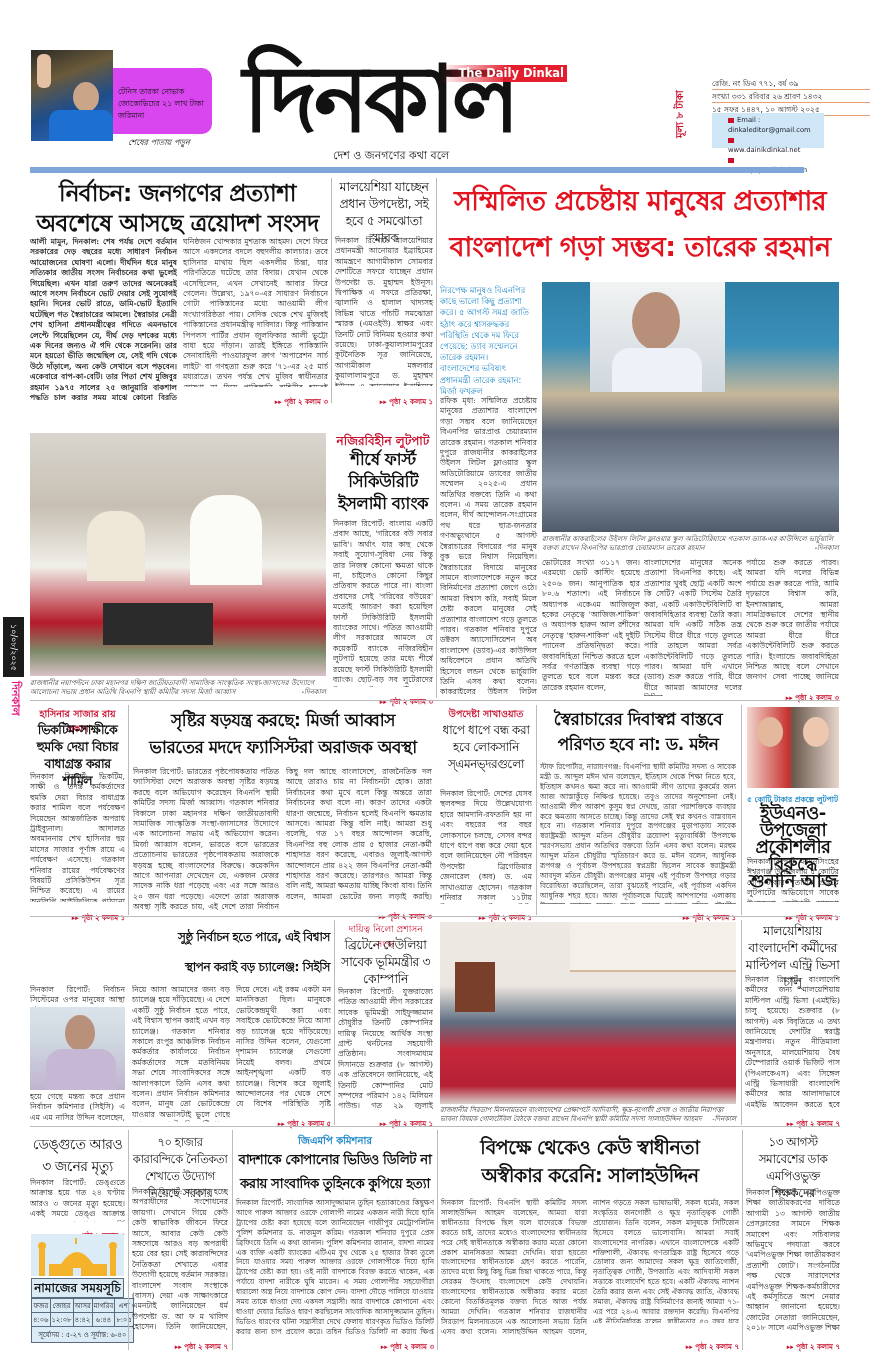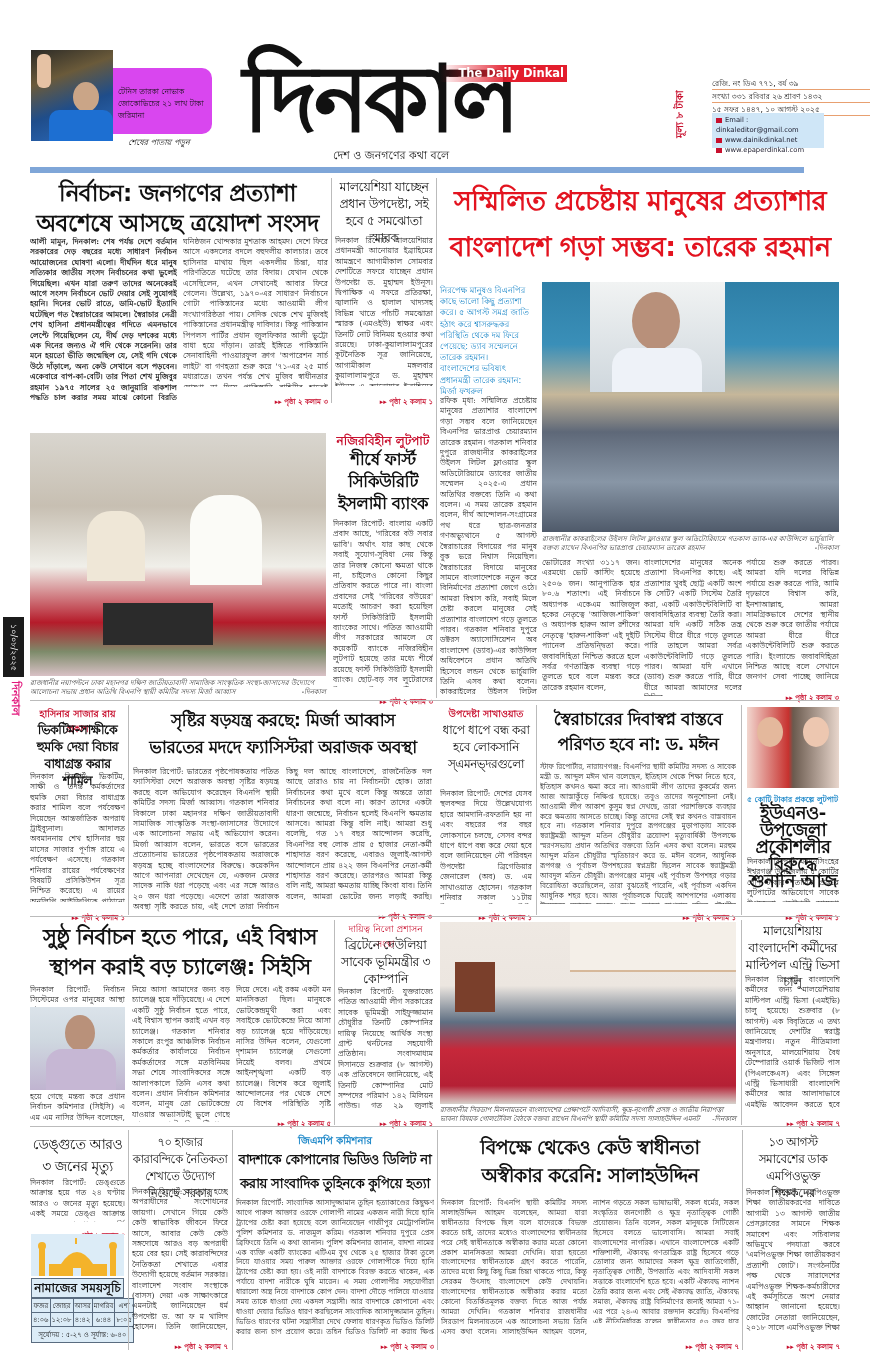--- a/index.html
+++ b/index.html
@@ -19,21 +19,21 @@
   .mh-teaser-photo .hand { position:absolute; left:6px; top:4px; width:14px; height:34px; background:#e6c2a4; border-radius:6px; }
   .mh-teaser-photo .head { position:absolute; left:42px; top:32px; width:26px; height:30px; background:#caa587; border-radius:50%; }
   .mh-teaser-photo .shirt { position:absolute; left:18px; top:60px; width:64px; height:32px; background:#1d6fd2; border-radius:10px 10px 0 0; }
   .mh-teaser-box { left: 113px; top: 68px; width: 99px; height: 66px; background: #d946ef; border-radius: 0 10px 10px 0; padding: 18px 3px 0 5px; font-size: 7.6px; line-height: 12px; }
   .mh-teaser-more { left: 128px; top: 136px; font-size: 8px; font-style: italic; font-family: "DejaVu Serif", serif; }
   .logo { left: 243px; top: 50px; width: 320px; height: 100px; font-size: 92px; line-height: 100px; font-weight: bold; font-family: "DejaVu Sans", sans-serif; letter-spacing: -4px; color: #111; }
   .logo-en { left: 440px; top: 65px; width: 127px; height: 17px; background: linear-gradient(90deg, rgba(230,30,50,0) 0%, #e31e2d 55%); color: #fff; font-weight: bold; font-size: 11.5px; text-align: right; padding-right: 3px; line-height: 17px; }
   .slogan { left: 333px; top: 147px; font-size: 11px; color: #111; font-family: "DejaVu Serif", serif; }
   .price { left: 672px; top: 82px; width: 14px; height: 65px; writing-mode: vertical-rl; transform: rotate(180deg); color: #c8102e; font-weight: bold; font-size: 10px; text-align: center; }
   .reg-line { left: 712px; width: 192px; font-size: 7.5px; line-height: 11px; border-bottom: 1px solid #e8a070; height: 13px; padding-top: 1px; }
-  .contact-box { left: 712px; top: 113px; width: 112px; height: 35px; background: #cfe6f7; padding: 2px 4px; font-size: 6.8px; line-height: 10px; color: #223; }
+  .contact-box { left: 712px; top: 113px; width: 112px; height: 35px; background: #cfe6f7; padding: 2px 16px; font-size: 6.8px; line-height: 10px; color: #223; }
   .contact-box .sq { display:inline-block; width:6px; height:5px; background:#c8102e; margin-right:3px; vertical-align: middle; }
   .top-rule { left: 30px; top: 167px; width: 774px; height: 6px; background: #7fa6d8; }
 
   .side-date { left: 3px; top: 617px; width: 21px; height: 60px; background: #1b1b1b; color: #fff; writing-mode: vertical-rl; font-size: 8px; text-align: center; line-height: 21px; }
   .side-logo { left: 3px; top: 681px; width: 21px; height: 28px; color: #e2197d; font-weight: bold; font-size: 11px; writing-mode: vertical-rl; text-align: center; }
   .vrule { background: #bbb; width: 1px; }
   .hrule { background: #bbb; height: 1px; }
 
   .mosque { background: #dcecf7; }
   .prayer-table { border-collapse: collapse; width: 100%; background: #dcecf7; }
@@ -156,21 +156,21 @@
   <div style="position:absolute; left:10px; top:10px; width:26px; height:30px; background:#e4b89c; border-radius:50%;"></div>
   <div style="position:absolute; left:56px; top:10px; width:26px; height:30px; background:#edc7b0; border-radius:50%;"></div>
 </div>
 <div class="abs" style="left:747px; top:793px; width:92px; color:#1a86c8; font-size:7.6px; font-weight:bold;">৫ কোটি টাকার প্রকল্পে লুটপাট</div>
 <div class="abs hl" style="left:747px; top:804px; width:92px; font-size:18px; line-height:17px; font-weight:bold;">ইউএনও-উপজেলা প্রকৌশলীর বিরুদ্ধে শুনানি আজ</div>
 <div class="abs body-text" style="left:747px; top:857px; width:92px; height:45px; overflow:hidden;">দিনকাল রিপোর্ট: ময়মনসিংহের ঈশ্বরগঞ্জ উপজেলায় ৫ কোটির বেশি টাকার শতাধিক প্রকল্পে লুটপাটের অভিযোগে সাবেক উপজেলা প্রকৌশলী আয়েশা আখতার ও</div>
 <div class="abs jump-wrap" style="left:747px; top:904px; width:92px;"><span class="jump">▸▸ </span><span class="jump">পৃষ্ঠা ২ কলাম ১</span></div>
 
 <div class="abs hrule" style="left:30px; top:916px; width:810px;"></div>
 
-<div class="abs hl" style="left:30px; top:922px; width:300px; font-size:21px; line-height:30px;">
+<div class="abs hl" style="left:30px; top:922px; width:300px; font-size:12px; line-height:30px;text-align:right;">
   <div>সুষ্ঠু নির্বাচন হতে পারে, এই বিশ্বাস</div>
   <div>স্থাপন করাই বড় চ্যালেঞ্জ: সিইসি</div>
 </div>
 <div class="abs body-text" style="left:30px; top:985px; width:95px; height:22px; overflow:hidden;">দিনকাল রিপোর্ট: নির্বাচন সিস্টেমের ওপর মানুষের আস্থা নষ্ট</div>
 <div class="abs photo" style="left:30px; top:1007px; width:95px; height:83px; background:linear-gradient(180deg,#dbe3ea 0%,#cfd8e0 40%,#c0b4d0 100%);">
   <div style="position:absolute; left:35px; top:8px; width:30px; height:36px; background:#b9917a; border-radius:50%;"></div>
   <div style="position:absolute; left:16px; top:42px; width:70px; height:41px; background:#c6b7d4; border-radius:16px 16px 0 0;"></div>
 </div>
 <div class="abs body-text" style="left:30px; top:1092px; width:95px; height:30px; overflow:hidden;">হয়ে গেছে মন্তব্য করে প্রধান নির্বাচন কমিশনার (সিইসি) এ এম এম নাসির উদ্দিন বলেছেন, এখন মানুষের আস্থা ফিরিয়ে কেন্দ্রে</div>
 <div class="abs body-text" style="left:132px; top:985px; width:98px; height:137px; overflow:hidden;">নিয়ে আসা আমাদের জন্য বড় চ্যালেঞ্জ হয়ে দাঁড়িয়েছে। এ দেশে একটি সুষ্ঠু নির্বাচন হতে পারে, এই বিশ্বাস স্থাপন করাই এখন বড় চ্যালেঞ্জ। গতকাল শনিবার সকালে রংপুর আঞ্চলিক নির্বাচন কর্মকর্তার কার্যালয়ে নির্বাচন কর্মকর্তাদের সঙ্গে মতবিনিময় সভা শেষে সাংবাদিকদের সঙ্গে আলাপকালে তিনি এসব কথা বলেন। প্রধান নির্বাচন কমিশনার বলেন, মানুষ তো ভোটকেন্দ্রে যাওয়ার অভ্যাসটাই ভুলে গেছে আসলে। ভোটের দিন ছুটি থাকে, আমি ঘুমাই। কারণ আমি না গেলেও তো ভোটটা কেউ না কেউ</div>
@@ -181,21 +181,21 @@
 
 <div class="abs" style="left:338px; top:922px; width:95px; color:#c8102e; font-weight:normal; font-size:9px; text-align:center;">দায়িত্ব নিলো প্রশাসন সংস্থা</div>
 <div class="abs hl" style="left:338px; top:936px; width:95px; font-size:12.5px; line-height:17px; font-weight:normal;">ব্রিটেনে দেউলিয়া সাবেক ভূমিমন্ত্রীর ৩ কোম্পানি</div>
 <div class="abs body-text" style="left:338px; top:987px; width:95px; height:122px; overflow:hidden;">দিনকাল রিপোর্ট: যুক্তরাজ্যে পতিত আওয়ামী লীগ সরকারের সাবেক ভূমিমন্ত্রী সাইফুজ্জামান চৌধুরীর তিনটি কোম্পানির দায়িত্ব নিয়েছে আর্থিক সংস্থা গ্রান্ট থর্নটনের সহযোগী প্রতিষ্ঠান। সংবাদমাধ্যম দিসানডে শুক্রবার (৮ আগস্ট) এক প্রতিবেদনে জানিয়েছে, এই তিনটি কোম্পানির মোট সম্পদের পরিমাণ ১৪২ মিলিয়ন পাউন্ড। গত ২৯ জুলাই এগুলোর দায়িত্ব নেয় প্রশাসন সংস্থা। সাধারণত কোনো কোম্পানি ঋণ পরিশোধ বা কার্যক্রম চালাতে ব্যর্থ হলে সেগুলো দেউলিয়ার পথে চলে যায়।</div>
 <div class="abs jump-wrap" style="left:338px; top:1110px; width:95px;"><span class="jump">▸▸ </span><span class="jump">পৃষ্ঠা ২ কলাম ১</span></div>
 
 <div class="abs photo" style="left:440px; top:922px; width:296px; height:182px; background:linear-gradient(180deg,#efe9e3 0%,#ece6e0 35%,#5f6f82 55%,#c6283a 70%,#b52035 90%,#d7d2cc 100%);">
   <div style="position:absolute; left:130px; top:0; width:166px; height:50px; background:#f4efe8; border-bottom:2px solid #d6b89a;"></div>
   <div style="position:absolute; left:15px; top:40px; width:40px; height:50px; background:#7a3f2b;"></div>
 </div>
-<div class="abs caption" style="left:440px; top:1106px; width:296px; font-size:6.8px; line-height:8.6px;"><span>রাজধানীর সিরডাপ মিলনায়তনে বাংলাদেশের প্রেক্ষাপটে আদিবাসী, ক্ষুদ্র-নৃগোষ্ঠী প্রসঙ্গ ও জাতীয় নিরাপত্তা ভাবনা বিষয়ক গোলটেবিল বৈঠকে বক্তব্য রাখেন বিএনপি স্থায়ী কমিটির সদস্য সালাহউদ্দিন এমনট</span> <span style="float:right;">-দিনকাল</span></div>
+<div class="abs caption" style="left:440px; top:1106px; width:296px; font-size:6.8px; line-height:8.6px;"><span>রাজধানীর সিরডাপ মিলনায়তনে বাংলাদেশের প্রেক্ষাপটে আদিবাসী, ক্ষুদ্র-নৃগোষ্ঠী প্রসঙ্গ ও জাতীয় নিরাপত্তা ভাবনা বিষয়ক গোলটেবিল বৈঠকে বক্তব্য রাখেন বিএনপি স্থায়ী কমিটির সদস্য সালাহউদ্দিন আহমদ</span> <span style="float:right;">-দিনকাল</span></div>
 
 <div class="abs vrule" style="left:741px; top:920px; height:205px;"></div>
 
 <div class="abs hl" style="left:745px; top:922px; width:95px; font-size:12.5px; line-height:17px; font-weight:normal;">মালয়েশিয়ায় বাংলাদেশি কর্মীদের মাল্টিপল এন্ট্রি ভিসা চালু</div>
 <div class="abs body-text" style="left:745px; top:975px; width:95px; height:133px; overflow:hidden;">দিনকাল রিপোর্ট: বাংলাদেশি কর্মীদের জন্য মালয়েশিয়ায় মাল্টিপল এন্ট্রি ভিসা (এমইভি) চালু হয়েছে। শুক্রবার (৮ আগস্ট) এক বিবৃতিতে এ তথ্য জানিয়েছে দেশটির স্বরাষ্ট্র মন্ত্রণালয়। নতুন নীতিমালা অনুসারে, মালয়েশিয়ায় বৈধ টেম্পোরারি ওয়ার্ক ভিজিট পাস (পিএলকেএস) এবং সিঙ্গেল এন্ট্রি ভিসাধারী বাংলাদেশি কর্মীদের আর আলাদাভাবে এমইভি আবেদন করতে হবে না। পিএলকেএস নবায়নকালে ইমিগ্রেশন বিভাগ স্বয়ংক্রিয়ভাবে এই ভিসা ইস্যু করবে। স্বরাষ্ট্র মন্ত্রণালয় জানায়, এই পদক্ষেপ অভিবাসী</div>
 <div class="abs jump-wrap" style="left:745px; top:1110px; width:95px;"><span class="jump">▸▸ </span><span class="jump">পৃষ্ঠা ২ কলাম ৭</span></div>
 
 <div class="abs hrule" style="left:30px; top:1126px; width:810px;"></div>
 
 <div class="abs hl" style="left:30px; top:1133px; width:95px; font-size:14px; line-height:22px; font-weight:normal;">ডেঙ্গুতে আরও ৩ জনের মৃত্যু</div>

